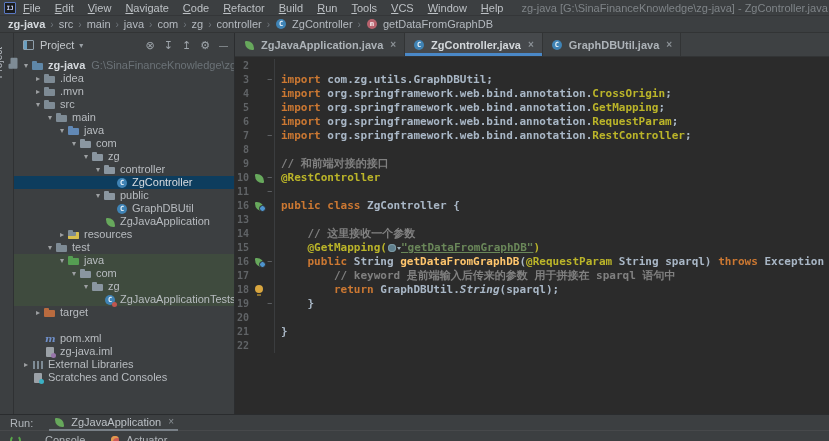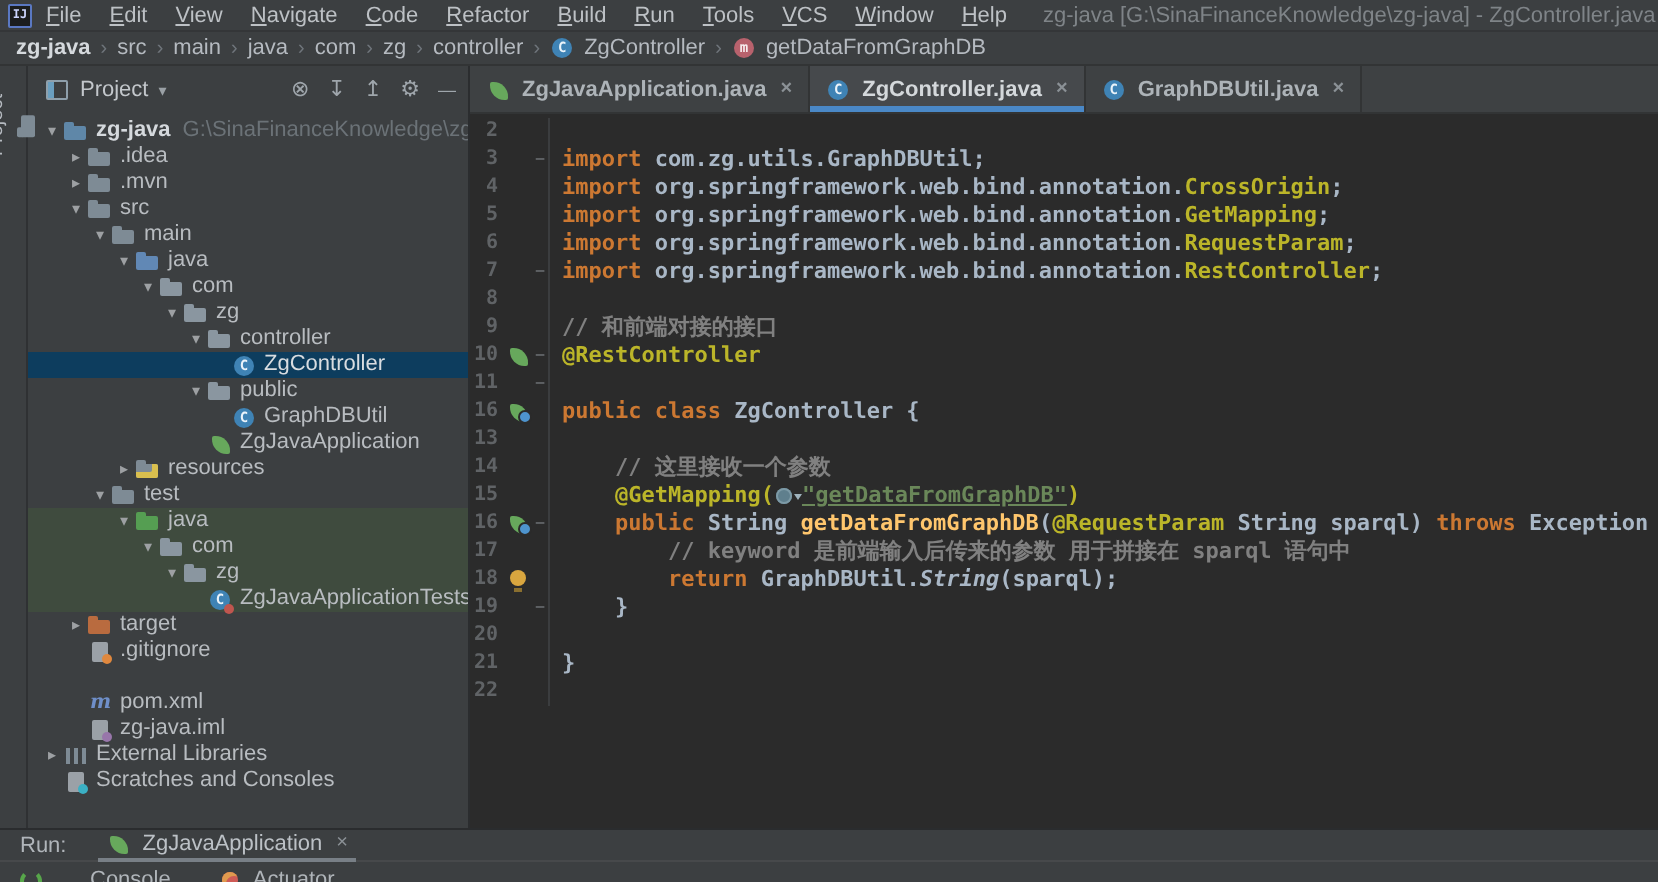--- a/index.html
+++ b/index.html
@@ -291,25 +291,20 @@
           <div class="trow hl" style="padding-left: 78px;">
             <span class="tarrow"></span>
             <span class="ic ic-springtest"></span>
             <span class="tlabel">ZgJavaApplicationTests</span>
           </div>
           <div class="trow" style="padding-left: 18px;">
             <span class="tarrow">▸</span>
             <span class="ic icf ic-excluded"></span>
             <span class="tlabel">target</span>
           </div>
-          <div class="trow" style="padding-left: 18px;">
-            <span class="tarrow"></span>
-            <span class="ic icdoc ic-gitignore"></span>
-            <span class="tlabel">.gitignore</span>
-          </div>
           <div class="trow" style="padding-left: 18px; margin-top: 13px;">
             <span class="tarrow"></span>
             <span class="ic ic-maven"></span>
             <span class="tlabel">pom.xml</span>
           </div>
           <div class="trow" style="padding-left: 18px;">
             <span class="tarrow"></span>
             <span class="ic icdoc ic-iml"></span>
             <span class="tlabel">zg-java.iml</span>
           </div>

